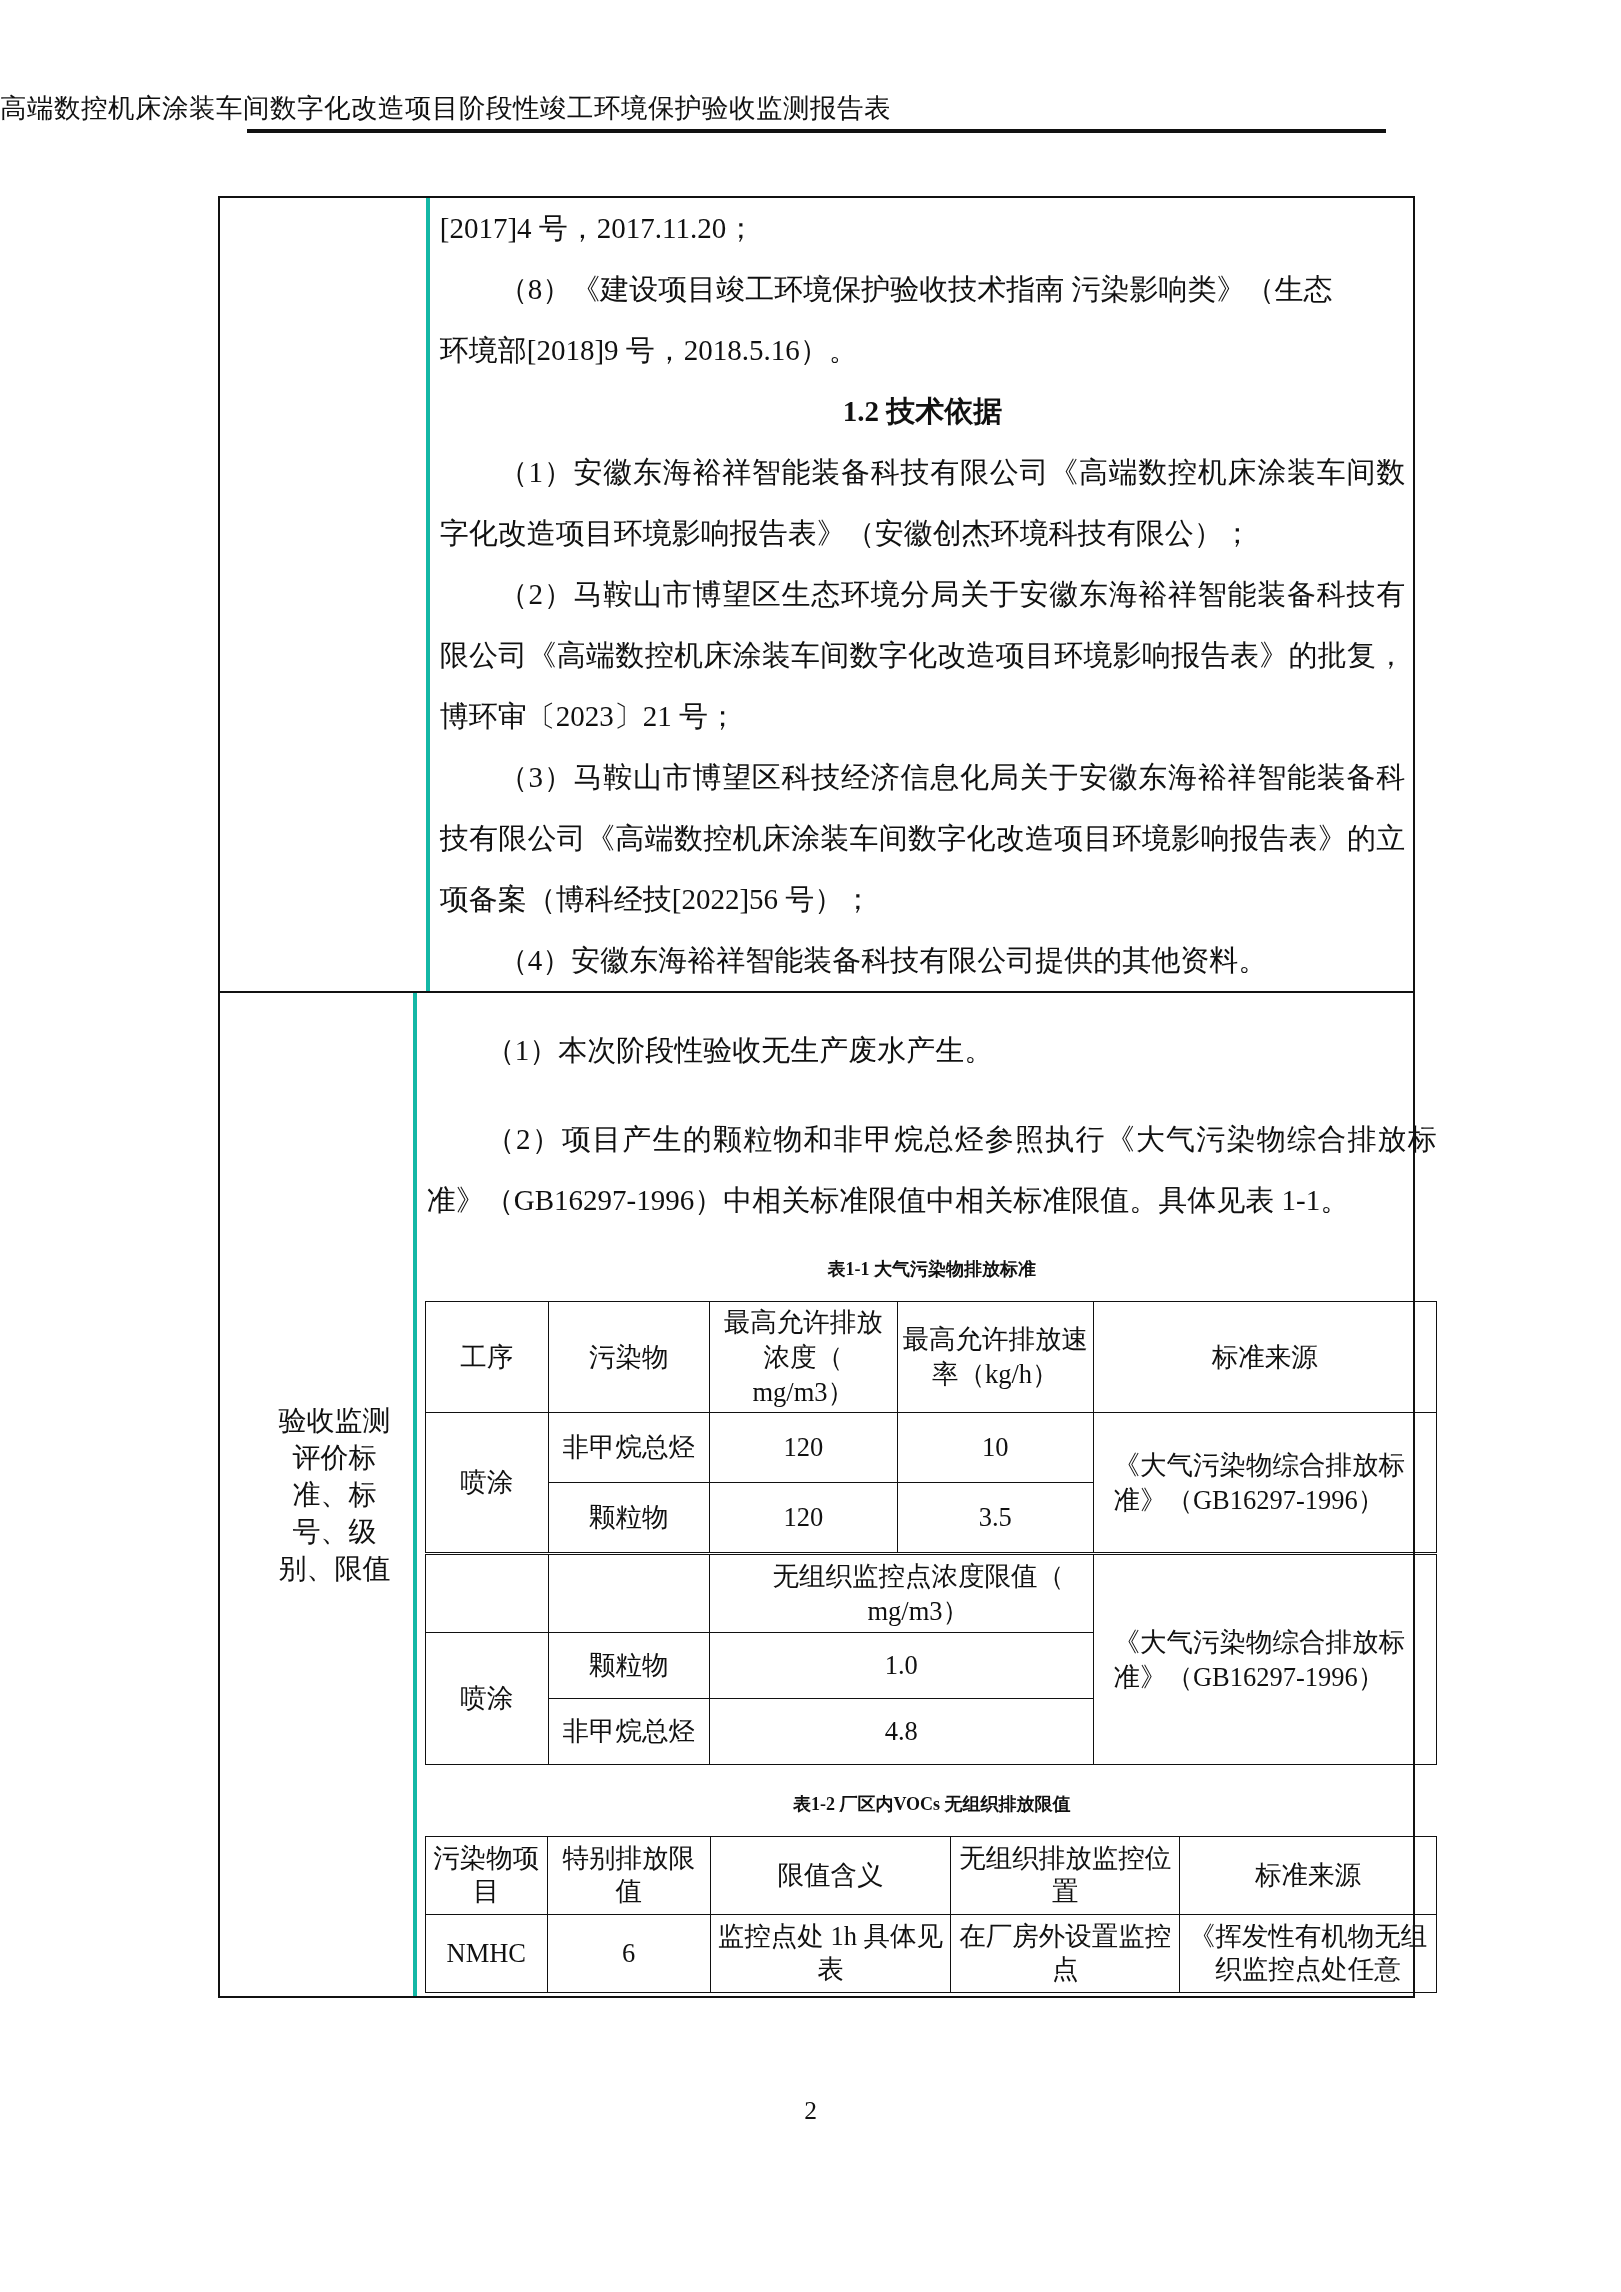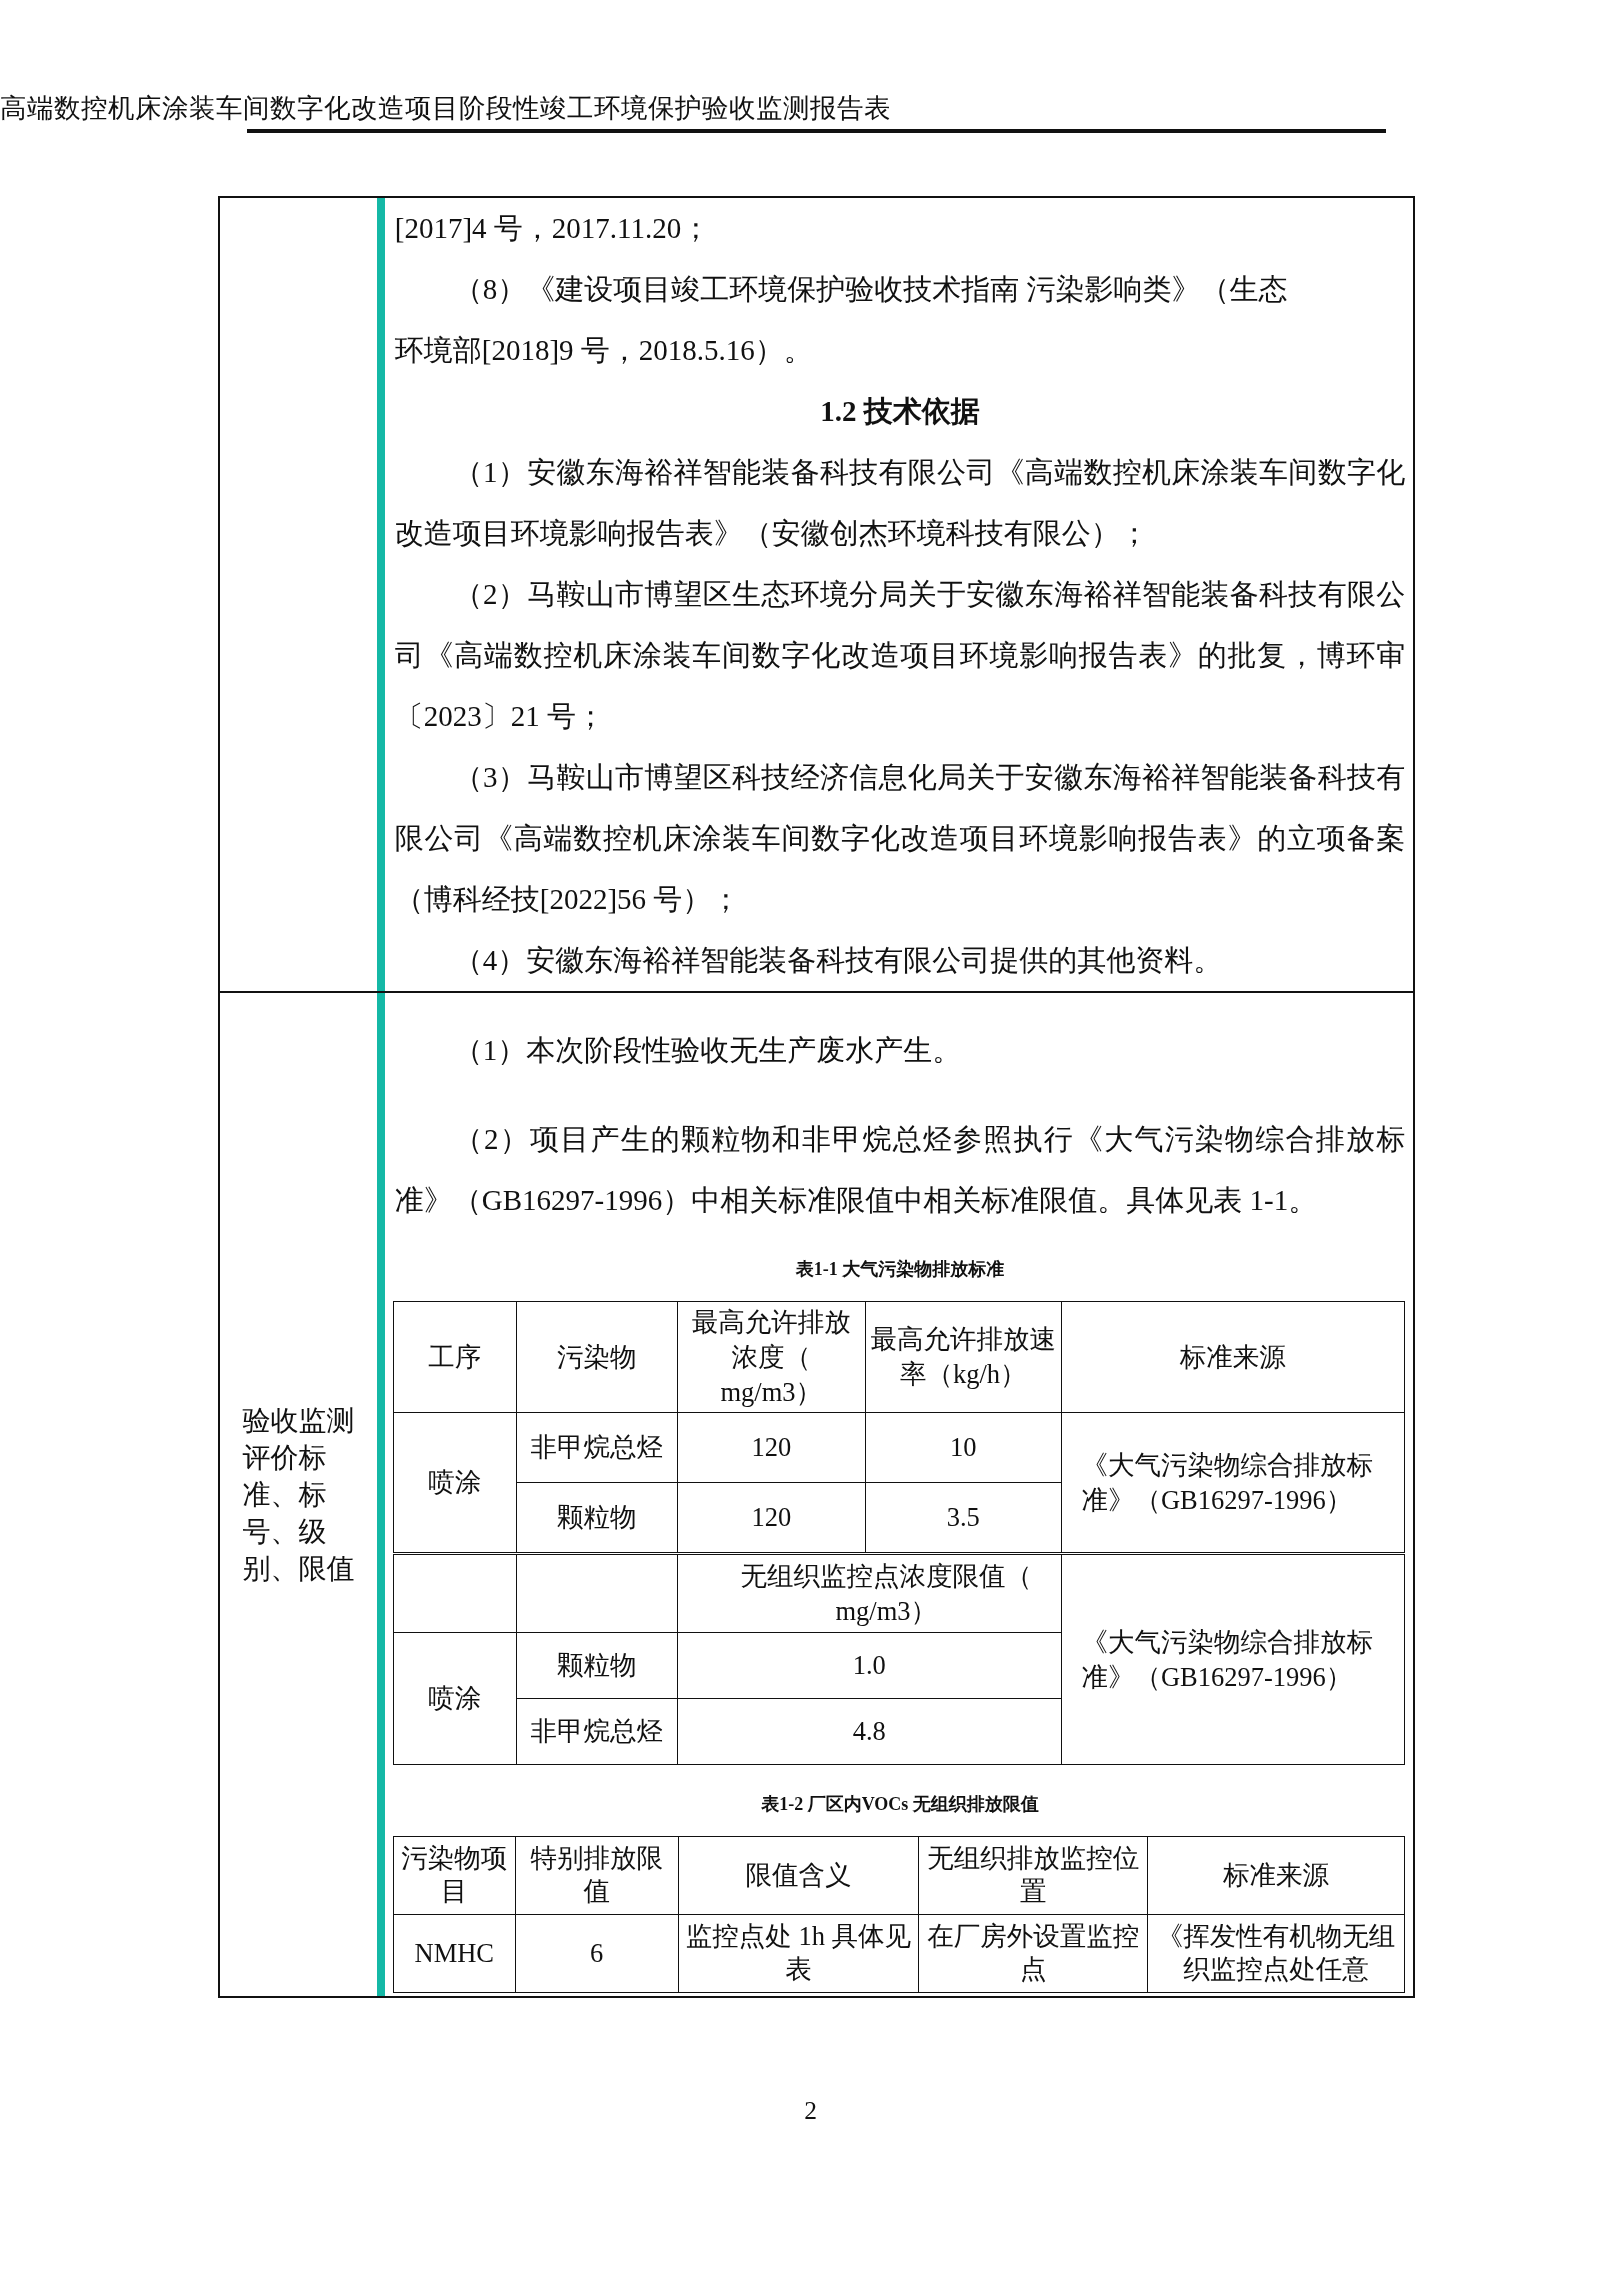--- a/index.html
+++ b/index.html
@@ -1,22 +1,22 @@
 <!DOCTYPE html>
 <html><head>
 <meta charset="utf-8">
 <style>
   html, body { margin:0; padding:0; background:#ffffff; }
   body { width:1621px; height:2293px; position:relative; font-family:"Liberation Serif","DejaVu Serif",serif; color:#111; }
   .header-title { position:absolute; left:0; width:1621px; top:90px; font-size:26.5px; letter-spacing:0.5px; }
   .header-rule { position:absolute; left:247px; width:1139px; top:129px; height:3.9px; background:#111; }
   .outer { position:absolute; left:218px; top:196px; width:1197px; border:2.9px solid #111; box-sizing:border-box; }
   .row { display:flex; border-top:2px solid #111; }
-  .row:first-child { border-top:none; }
-  .lcol { width:157px; flex:none; border-right:8px solid #14b8a6; display:flex; align-items:center; justify-content:center; text-align:left; font-family:"DejaVu Sans",sans-serif; font-size:28px; line-height:37px; }
+  .row:first-child { border-top:none;margin-left:13px; }
+  .lcol { width:157px; flex:none; border-right:4px solid #14b8a6; display:flex; align-items:center; justify-content:center; text-align:center; font-family:"DejaVu Sans",sans-serif; font-size:28px; line-height:37px;padding-left:36px; }
   .rcol { flex:1; padding:0 7.8px 0 9.8px; box-sizing:border-box; }
   p.para { margin:0; font-size:29px; line-height:61px; text-align:justify; }
   p.indent { text-indent:59px; }
   h3.sub { margin:0; font-size:29px; line-height:61px; font-weight:bold;text-align:center; }
   .gap { height:27.4px; }
   .caption { text-align:center; font-weight:bold; font-size:18px; line-height:39px; margin:19.6px 0 11.8px 0; }
   table.t { border-collapse:collapse; width:1012px; margin-left:-2px; font-size:26.5px; }
   table.t td { border:1.5px solid #111; text-align:center; vertical-align:middle; line-height:35px; padding:2px 2px; }
   table.t1 .hdr td { height:106px; }
   table.t1 .r td { height:65px; }

